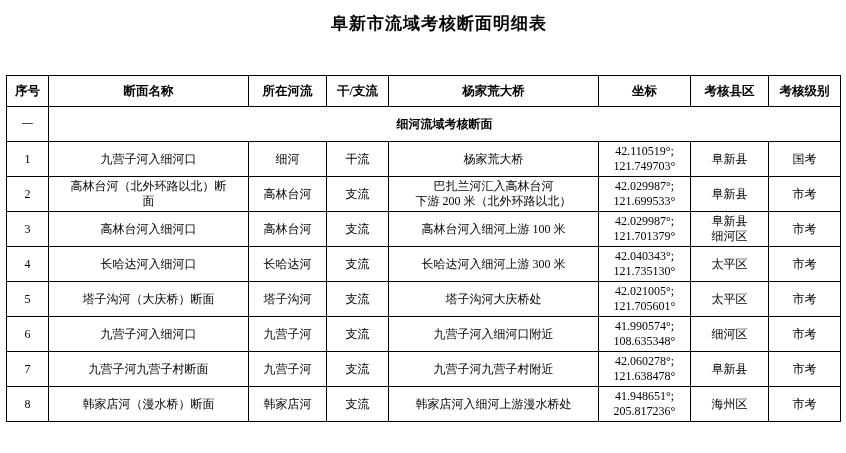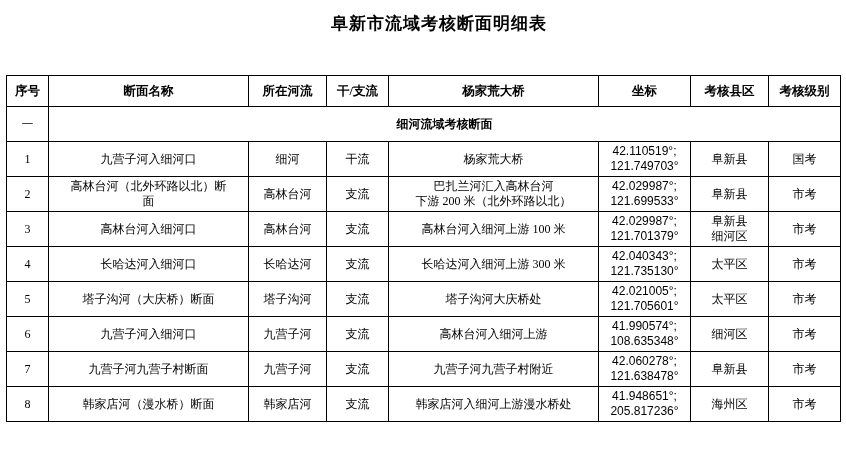--- a/index.html
+++ b/index.html
@@ -62,21 +62,21 @@
     text-align: left;
     font-weight: bold;
     padding-left: 8px;
     height: 22px;
     font-size: 12.5px;
   }
   td.idx {
     height: 30px;
   }
   td.coord {
-    font-family: Liberation Sans, sans-serif;
+    font-family: Liberation Serif, serif;
     font-size: 11px;
     line-height: 14px;
     letter-spacing: 0;
   }
   .coord-line {
     display: block;
     white-space: nowrap;
   }
   td.name {
     padding-left: 3px;
@@ -213,21 +213,21 @@
           </td>
           <td>太平区</td>
           <td>市考</td>
         </tr>
 
         <tr>
           <td class="idx">6</td>
           <td class="name">九营子河入细河口</td>
           <td>九营子河</td>
           <td>支流</td>
-          <td>高林台河入细河上游</td>
+          <td>九营子河入细河口附近</td>
           <td class="coord">
             <span class="coord-line">41.990574°;</span>
             <span class="coord-line">108.635348°</span>
           </td>
           <td>细河区</td>
           <td>市考</td>
         </tr>
 
         <tr>
           <td class="idx">7</td>

